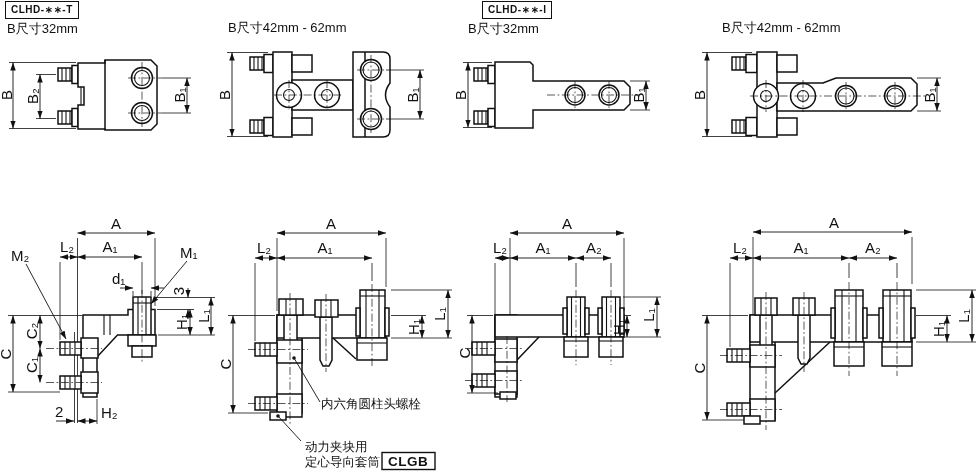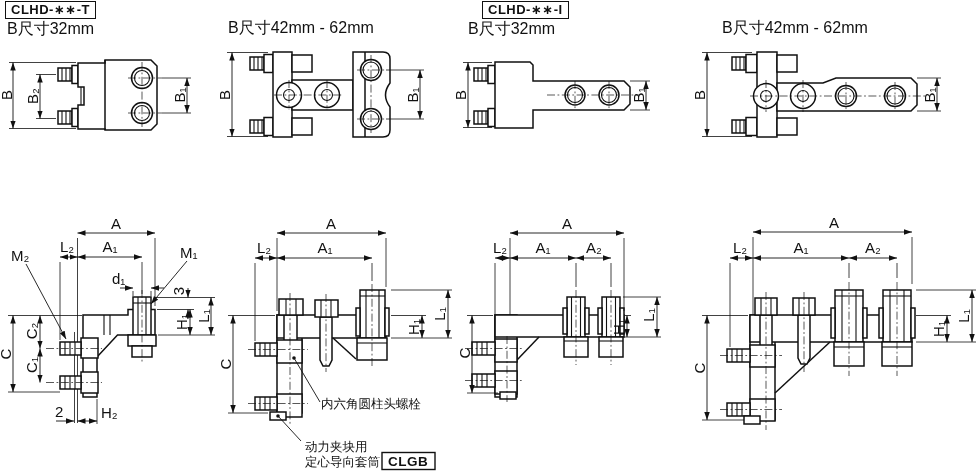--- a/index.html
+++ b/index.html
@@ -1,20 +1,20 @@
 <!DOCTYPE html>
 <html><head>
 <meta charset="utf-8">
 <style>
   html,body{margin:0;padding:0;background:#fff;}
   .canvas{position:relative;width:976px;height:472px;background:#ffffff;overflow:hidden;
           font-family:"Liberation Sans","DejaVu Sans",sans-serif;color:#111;}
   .code-box{position:absolute;border:1.5px solid #111;padding:0 5px;line-height:16px;
-            font-size:13px;font-weight:bold;letter-spacing:.5px;background:#fff;white-space:nowrap;}
-  .size-label{position:absolute;font-size:16px;line-height:14px;white-space:nowrap;}
+            font-size:10px;font-weight:bold;letter-spacing:.5px;background:#fff;white-space:nowrap;}
+  .size-label{position:absolute;font-size:13px;line-height:14px;white-space:nowrap;}
   svg{position:absolute;left:0;top:0;}
   .ol {fill:none;stroke:#111;stroke-width:1.5;stroke-linejoin:miter;}
   .olf{fill:#fff;stroke:#111;stroke-width:1.5;stroke-linejoin:miter;}
   .oli{fill:none;stroke:#111;stroke-width:1.1;}
   .thin{fill:none;stroke:#111;stroke-width:.8;}
   .cl{fill:none;stroke:#111;stroke-width:.7;stroke-dasharray:8 2.5 1.8 2.5;}
   .dim{fill:none;stroke:#111;stroke-width:.9;marker-start:url(#as);marker-end:url(#ae);}
   .dima{fill:none;stroke:#111;stroke-width:.9;marker-end:url(#ae);}
   .ldr{fill:none;stroke:#111;stroke-width:.9;}
   .dot{fill:#111;stroke:none;}

